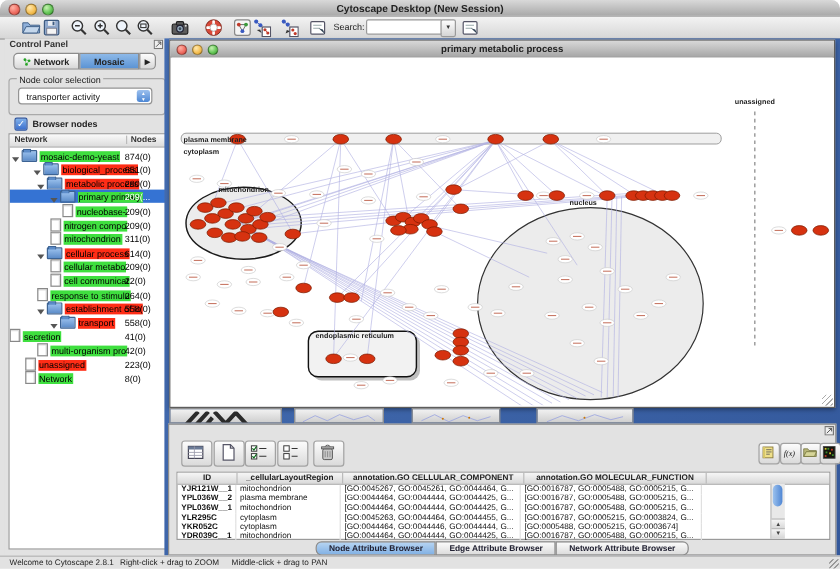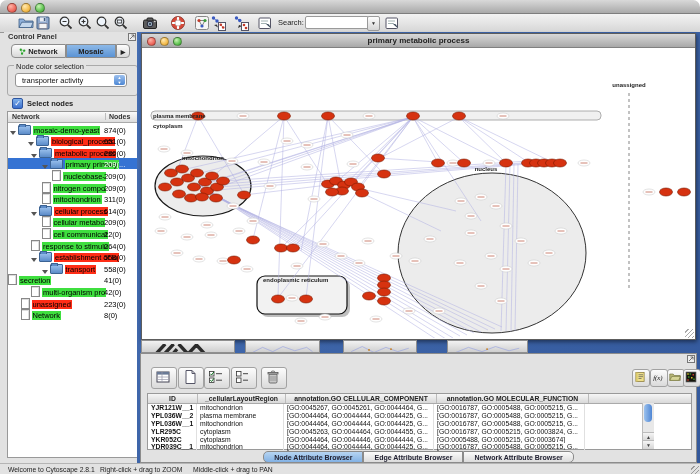--- a/index.html
+++ b/index.html
@@ -98,20 +98,21 @@
 <body>
 
 <div id="app">
 
   <div class="titlebar">
     <div class="lights">
       <span class="light l-red"></span>
       <span class="light l-yellow"></span>
       <span class="light l-green"></span>
     </div>
+    <div class="wintitle">Cytoscape Desktop (New Session)</div>
   </div>
 
   <div class="toolbar">
     <span id="tbIcons"><span class="tbi" style="left:18px;"><svg viewBox="0 0 16 16">
             <path d="M1 12.5 V4 h4.5 l1.5 2 H15 v6.5 z" fill="#8fb0da" stroke="#3f5f87" stroke-width="0.8"></path>
             <path d="M1 12.5 L3.8 7.2 H15.2 L13 12.5 z" fill="#c4d7ec" stroke="#3f5f87" stroke-width="0.8"></path>
           </svg></span><span class="tbi" style="left:35px;"><svg viewBox="0 0 16 16">
             <rect x="2" y="2" width="12" height="12" rx="1" fill="#8fa8cc" stroke="#3c5a80"></rect>
             <rect x="5" y="2.5" width="6" height="4" fill="#e8ecf2"></rect>
             <rect x="8.8" y="3" width="1.6" height="3" fill="#3c5a80"></rect>
@@ -199,21 +200,21 @@
     </div>
     <div class="groupbox">
       <span class="grouplegend">Node color selection</span>
       <div class="mselect">
         <span>transporter activity</span>
         <span class="caps">▲<br>▼</span>
       </div>
     </div>
     <div class="chkrow">
       <span class="chk">✓</span>
-      <span class="chklbl">Select nodes</span>
+      <span class="chklbl">Browser nodes</span>
     </div>
     <div id="treeBox">
       <div class="treehdr">
         <span class="c1">Network</span>
         <span class="c2">Nodes</span>
       </div>
       <div id="treeRows">
           <div class="trow" style="padding-left:2px;">
             <span class="tri"></span>
             <span class="fold"></span>

